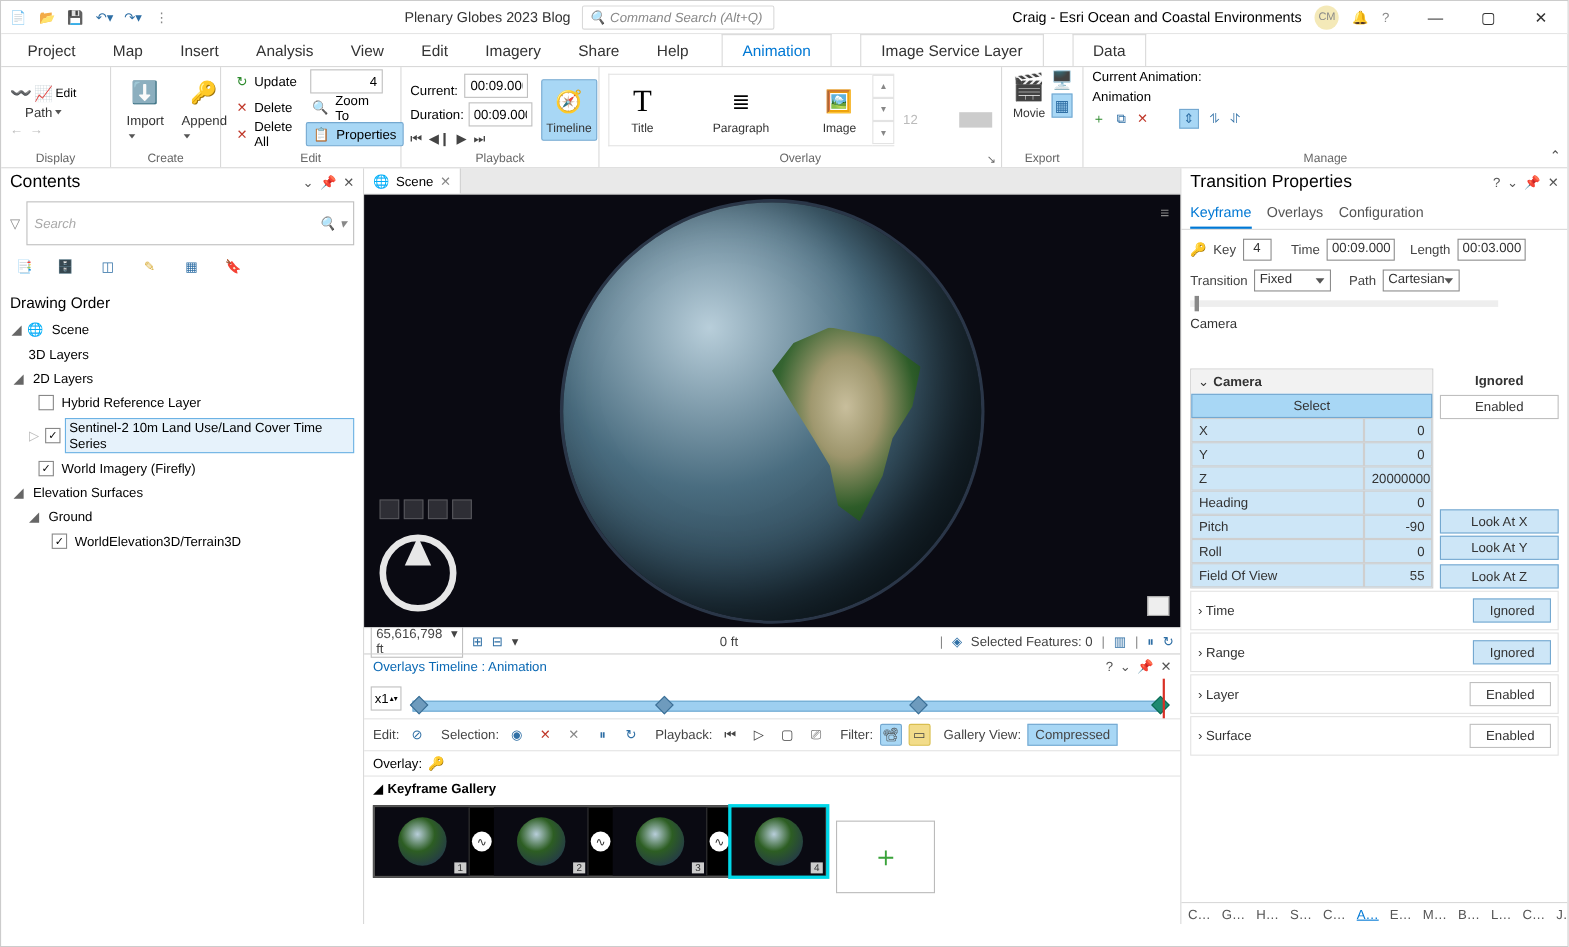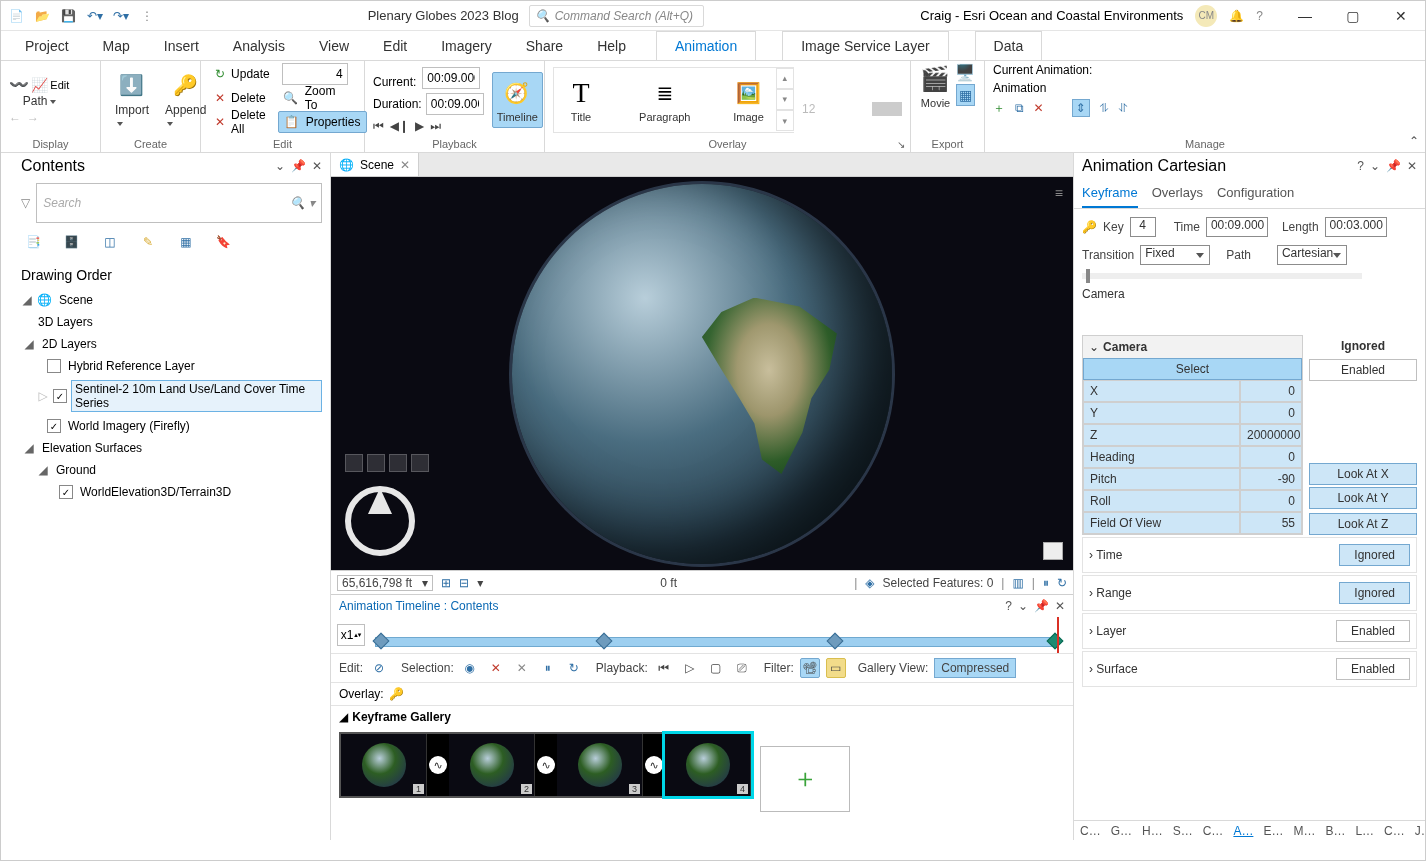--- a/index.html
+++ b/index.html
@@ -38,21 +38,21 @@
 .timeline-btn { background: #a8d7f5; border: 1px solid #74a8d0; padding: 4px; }
 .play-icons { display: flex; gap: 6px; font-size: 13px; color: #444; }
 .overlay-big-area { border: 1px solid #e3e3e3; border-right: none; width: 242px; height: 66px; display: flex; align-items: center; justify-content: space-around; gap: 20px; }
 .overlay-side { width: 20px; border: 1px solid #e3e3e3; border-left: none; border-right: none; display: flex; flex-direction: column; }
 .overlay-side div { flex: 1; border: 1px solid #e3e3e3; display: flex; align-items: center; justify-content: center; color: #888; font-size: 9px; }
 .dlg-launch { position: absolute; right: 1px; bottom: 1px; width: 12px; height: 12px; font-size: 10px; color: #666; }
 .ribbon-collapse { position: absolute; right: 6px; bottom: 4px; font-size: 12px; color: #555; }
 
 
 .main { display: flex; height: calc(100% - 152px - 20px); }
-.left-pane { width: 330px; border-right: 1px solid #d9d9d9; display: flex; flex-direction: column; padding-left: 12px; }
+.left-pane { width: 330px; border-right: 1px solid #d9d9d9; display: flex; flex-direction: column; }
 .pane-title { display: flex; align-items: center; justify-content: space-between; padding: 4px 8px; font-size: 15px; }
 .pane-ctrls { display: flex; gap: 6px; font-size: 11px; color: #555; }
 .contents-search { padding: 4px 8px; display: flex; align-items: center; gap: 6px; }
 .contents-search .si { flex: 1; height: 40px; border: 1px solid #bfbfbf; display: flex; align-items: center; padding: 0 6px; color: #aaa; font-style: italic; }
 .contents-toolbar { padding: 4px 10px; display: flex; gap: 16px; }
 .contents-toolbar .tb { width: 22px; height: 22px; display: flex; align-items: center; justify-content: center; }
 .draw-order { padding: 10px 8px 2px 8px; font-size: 14px; font-weight: 500; }
 .tree { padding: 4px 6px; font-size: 12px; overflow: auto; }
 .tree-node { display: flex; align-items: center; gap: 4px; padding: 3px 2px; }
 .tree-exp { width: 12px; display: inline-block; text-align: center; color: #666; }
@@ -67,21 +67,21 @@
 .globe { position: absolute; left: 50%; top: 50%; width: 380px; height: 380px; margin: -190px 0 0 -190px; border-radius: 50%; background: radial-gradient(circle at 35% 30%, #b8ceda 0%, #4a6d80 40%, #243a48 70%, #0b1a22 100%); box-shadow: 0 0 0 3px rgba(120,160,200,0.3), -40px -20px 60px rgba(0,0,0,0.6) inset; }
 .africa { position: absolute; left: 48%; top: 30%; width: 150px; height: 180px; background: radial-gradient(ellipse at 50% 40%, #d6c79f 0%, #a79b6b 30%, #2d5e23 60%, #16461a 80%); clip-path: polygon(40% 0%, 70% 5%, 95% 20%, 90% 40%, 78% 56%, 72% 75%, 58% 98%, 45% 90%, 40% 70%, 30% 56%, 18% 40%, 5% 22%, 18% 8%); opacity: 0.9; }
 .compass { position: absolute; left: 14px; bottom: 14px; width: 70px; height: 70px; border: 6px solid #fff; border-radius: 50%; opacity: 0.9; }
 .compass::after { content: ""; position: absolute; left: 50%; top: -4px; width: 0; height: 0; border-left: 12px solid transparent; border-right: 12px solid transparent; border-bottom: 26px solid #fff; transform: translateX(-50%); }
 .scene-tools-tl { position: absolute; left: 14px; bottom: 98px; display: flex; gap: 4px; }
 .scene-tools-tl .st { width: 18px; height: 18px; background: rgba(255,255,255,0.15); border: 1px solid rgba(255,255,255,0.2); }
 .scene-menu { position: absolute; right: 10px; top: 8px; color: #888; font-size: 14px; }
 .popup-ic { position: absolute; right: 10px; bottom: 10px; width: 20px; height: 18px; background: #eee; border: 1px solid #aaa; }
 
 .scene-status { height: 24px; border-top: 1px solid #cfcfcf; display: flex; align-items: center; padding: 0 6px; gap: 8px; font-size: 11px; color: #444; }
-.scale-box { border: 1px solid #bfbfbf; padding: 0 4px; width: 96px; display: flex; justify-content: space-between; }
+.scale-box { border: 1px solid #bfbfbf; padding: 0 4px; width: 84px; display: flex; justify-content: space-between; }
 
 
 .timeline-panel { border-top: 1px solid #cfcfcf; display: flex; flex-direction: column; min-height: 246px; }
 .tl-title { display: flex; align-items: center; justify-content: space-between; padding: 4px 8px; color: #0b69b4; font-size: 15px; }
 .tl-track-row { display: flex; align-items: center; padding: 0 6px; height: 36px; }
 .tl-x1 { width: 28px; height: 22px; border: 1px solid #bfbfbf; display: flex; align-items: center; justify-content: center; font-size: 10px; margin-right: 2px; }
 .tl-track { flex: 1; position: relative; height: 100%; }
 .tl-ticks { position: absolute; left: 0; right: 0; top: 0; height: 18px; display: flex; justify-content: space-between; font-size: 10px; color: #555; padding: 0 10px; }
 .tl-bar { position: absolute; left: 8px; right: 8px; top: 20px; height: 10px; background: #9dcff0; border: 1px solid #6fa9d0; }
 .tl-kf { position: absolute; top: 18px; width: 12px; height: 12px; background: #6e9bbd; transform: rotate(45deg); border: 1px solid #3a6f96; }
@@ -292,21 +292,21 @@
           <span class="lbl">Image</span>
         </div>
       </div>
       <div class="overlay-side" style="height:66px;">
         <div>▴</div>
         <div>▾</div>
         <div>▾</div>
       </div>
       <div style="display:flex;flex-direction:column;gap:4px;padding-left:8px;">
         <div class="sel2" style="width:80px;color:#bbb;">&nbsp;</div>
-        <div style="display:flex;gap:20px;">
+        <div style="display:flex;gap:1px;">
           <div class="sel2" style="width:50px;color:#bbb;">12</div>
           <div class="sel2" style="width:30px;background:#ccc;"></div>
         </div>
       </div>
     </div>
     <div class="rgroup-label">Overlay</div>
     <span class="dlg-launch">↘</span>
   </div>
 
   <div class="rgroup" style="width:74px;">
@@ -448,21 +448,21 @@
       <span>Selected Features: 0</span>
       <span style="color:#888;">|</span>
       <span class="ico">▥</span>
       <span style="color:#888;">|</span>
       <span class="ico">⏸</span>
       <span class="ico" style="color:#2f6fa5;">↻</span>
     </div>
 
     <div class="timeline-panel">
       <div class="tl-title">
-        <span>Animation Timeline : Contents</span>
+        <span>Overlays Timeline : Animation</span>
         <span class="pane-ctrls" style="color:#555;">
           <span>?</span>
           <span>⌄</span>
           <span>📌</span>
           <span>✕</span>
         </span>
       </div>
       <div class="tl-track-row">
         <span class="tl-x1">
             <span>x1</span>
@@ -543,21 +543,21 @@
               <span class="num">4</span>
             </span>
         </span>
         <span class="kf-add">＋</span>
       </div>
     </div>
   </div>
 
   <div class="right-pane">
     <div class="pane-title">
-      <span style="font-size:16px;">Animation Cartesian</span>
+      <span style="font-size:16px;">Transition Properties</span>
       <span class="pane-ctrls">
         <span>?</span>
         <span>⌄</span>
         <span>📌</span>
         <span>✕</span>
       </span>
     </div>
     <div class="rp-tabs">
       <span class="rp-tab active">Keyframe</span>
       <span class="rp-tab">Overlays</span>
@@ -570,21 +570,21 @@
         <span class="fld" style="width:26px;text-align:center;">4</span>
         <label style="margin-left:12px;">Time</label>
         <span class="fld" style="width:62px;">00:09.000</span>
         <label style="margin-left:8px;">Length</label>
         <span class="fld" style="width:62px;">00:03.000</span>
       </div>
       <div class="kv-row">
         <label>Transition</label>
         <span class="sel2" style="width:70px;">Fixed</span>
         <label style="margin-left:10px;">Path</label>
-        <span class="sel2" style="width:70px;margin-left:20px;">Cartesian</span>
+        <span class="sel2" style="width:70px;">Cartesian</span>
       </div>
       <div class="kv-row">
         <span style="width:280px;height:6px;background:#eee;position:relative;">
           <span style="position:absolute;left:4px;top:-4px;width:4px;height:14px;background:#888;"></span>
         </span>
       </div>
       <div style="margin-bottom:4px;">Camera</div>
       <div class="fld" style="height:22px;width:100%;margin-bottom:8px;"></div>
 
       <div style="display:flex;gap:6px;">

